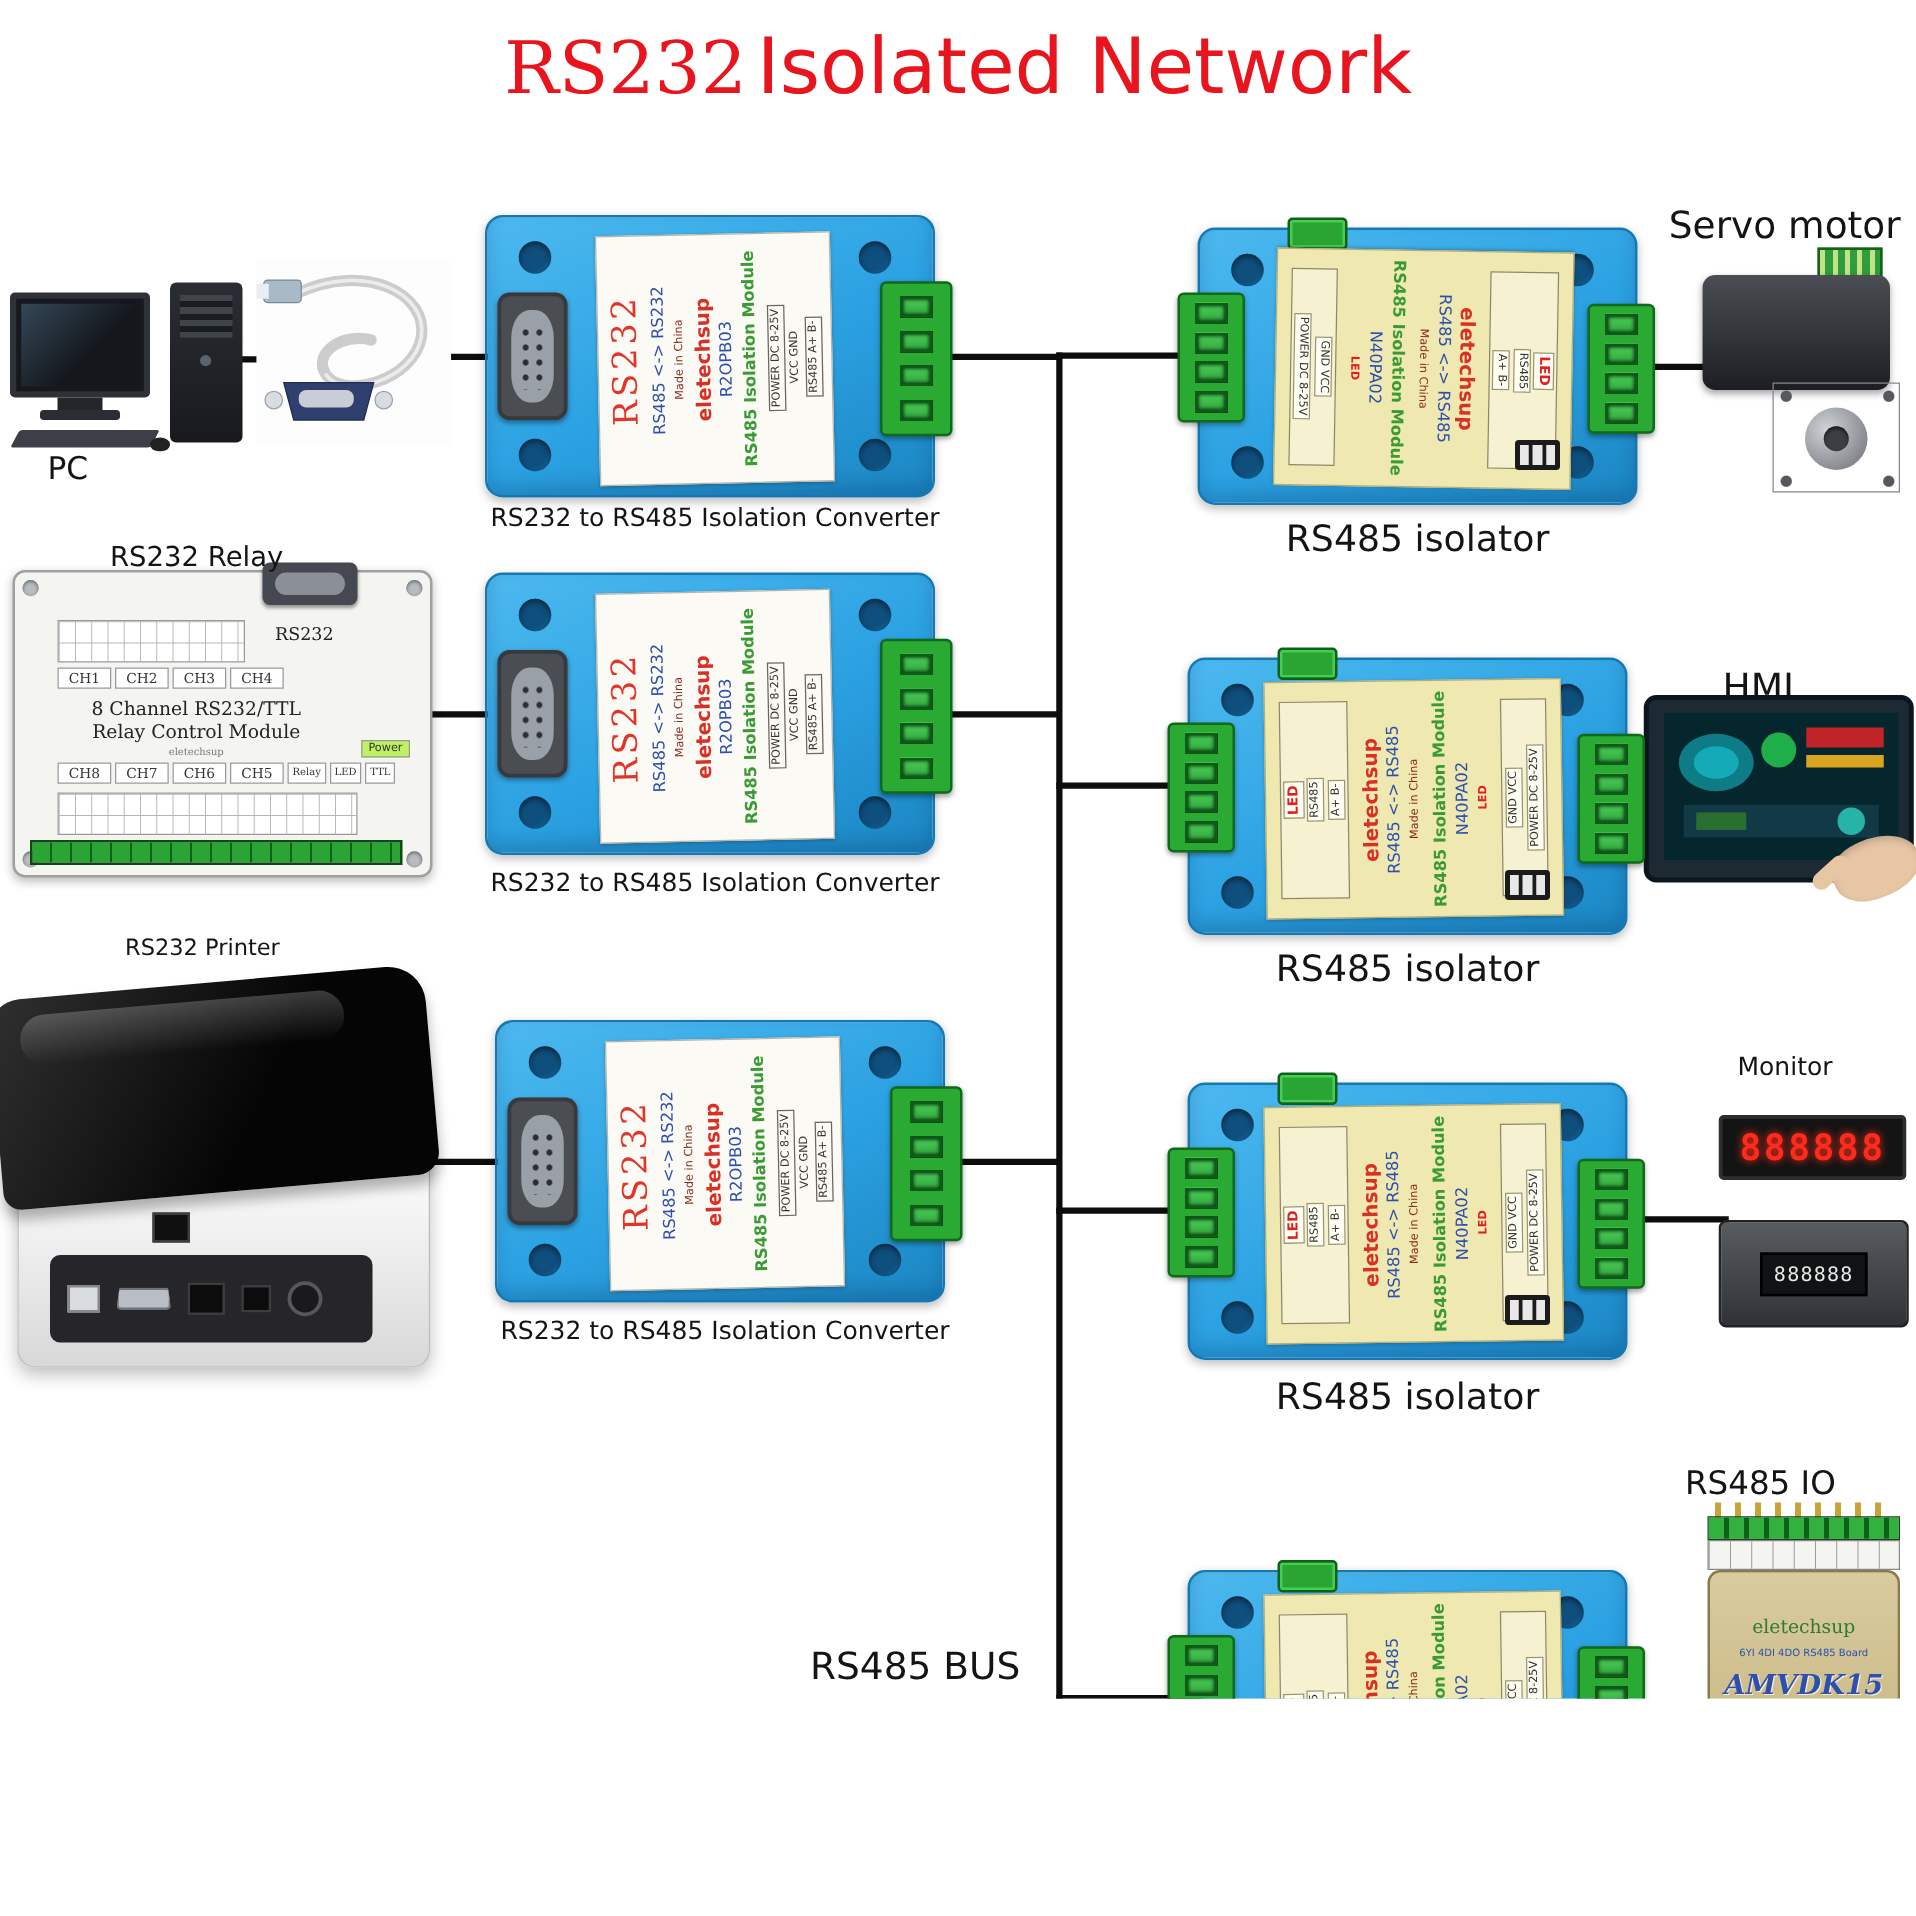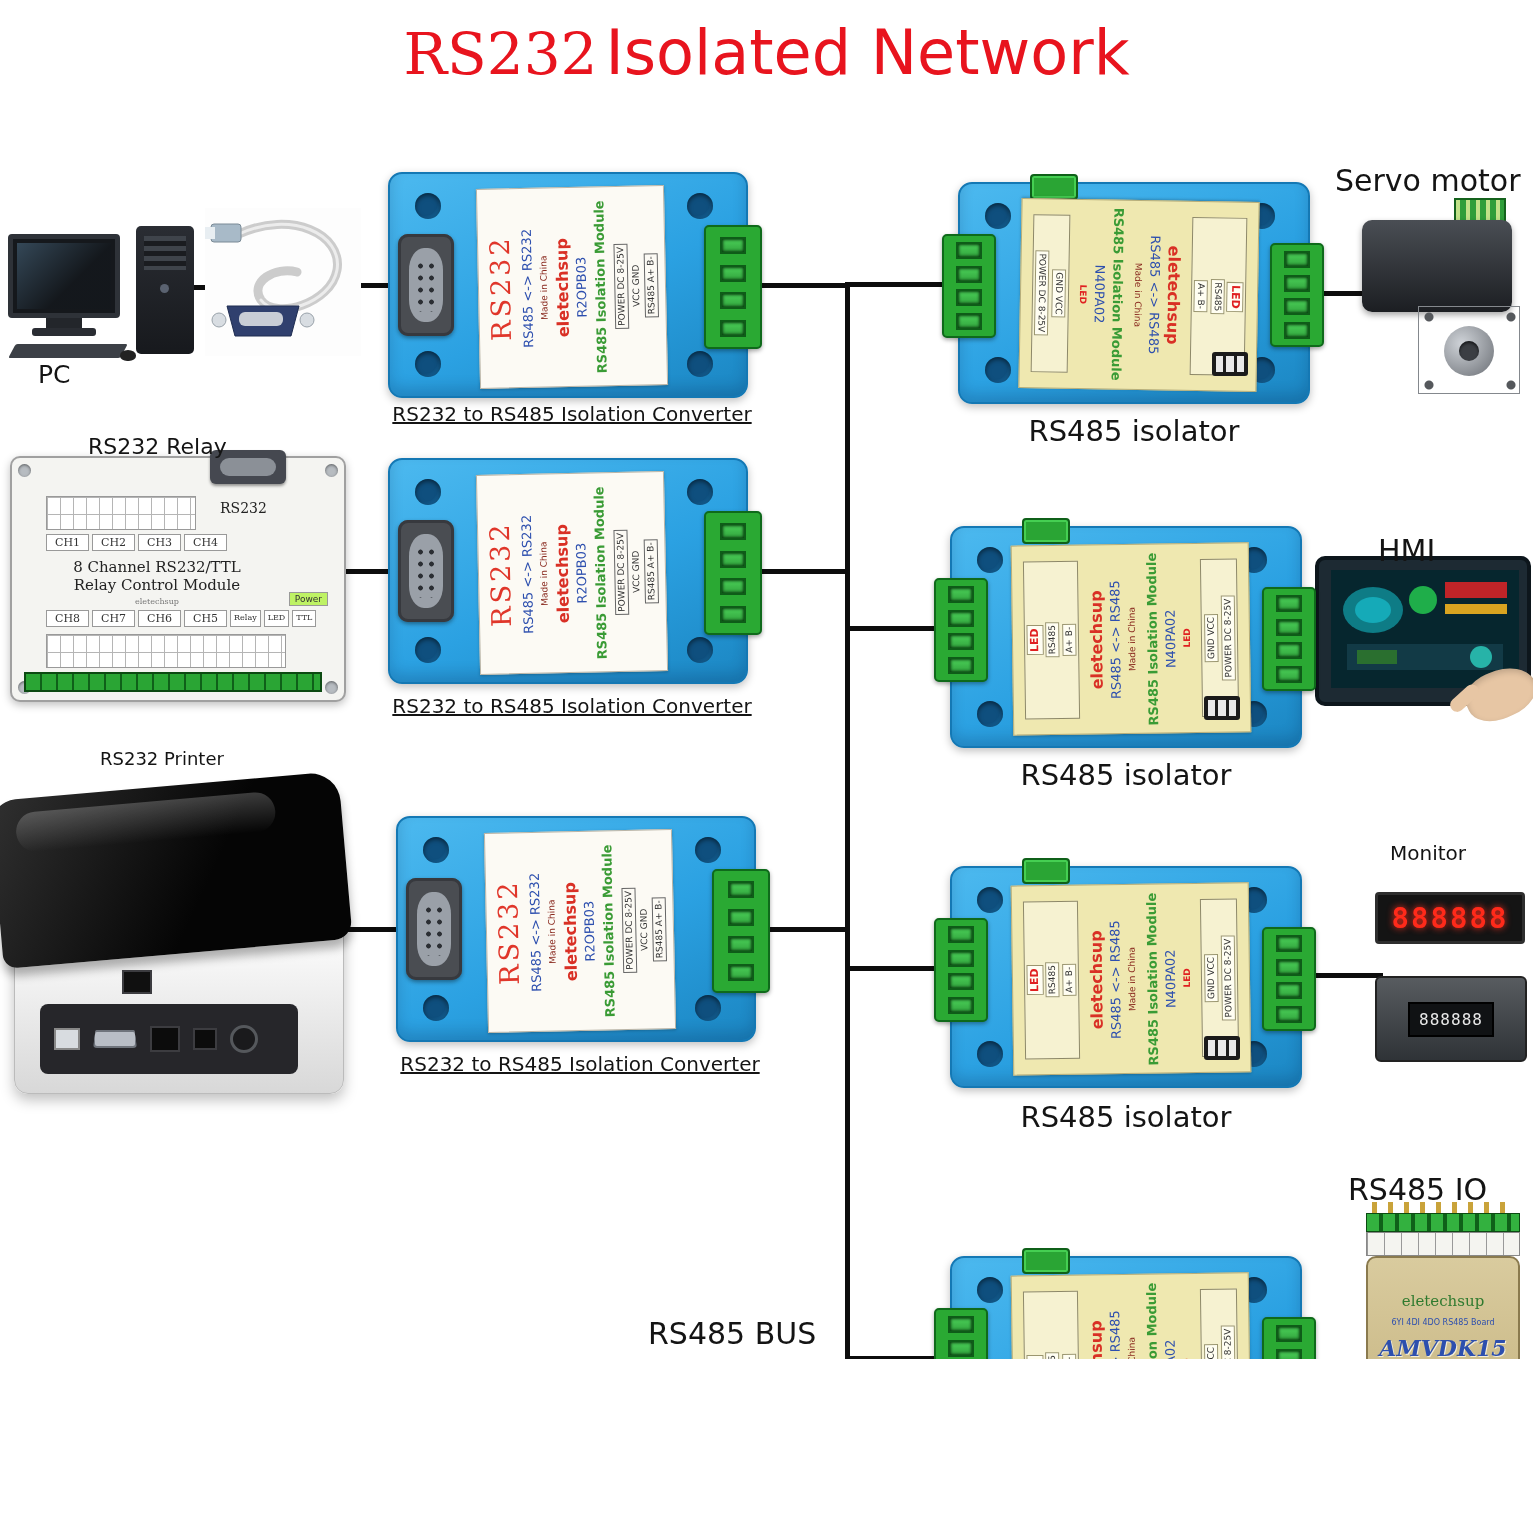--- a/index.html
+++ b/index.html
@@ -12,21 +12,21 @@
   .title .t1 { font-family:"DejaVu Serif", serif; font-size:58px; }
   .title .t2 { font-family:"DejaVu Sans", sans-serif; font-size:62px; margin-left:8px; }
 
   
   .line { position:absolute; background:#0d0d0d; }
   .line.h { height:5px; }
   .line.vline { width:5px; }
 
   
   .cap { position:absolute; text-align:center; color:#141414; }
-  .conv-cap { font-size:20px;text-decoration:underline; }
+  .conv-cap { font-size:20px; }
   .iso-cap { font-size:29px; }
   .devlabel { position:absolute; color:#141414; white-space:nowrap; }
 
   
   .module { position:absolute; background:linear-gradient(155deg,#4cb9ef 0%,#2ba1e2 55%,#1b86c2 100%);
             border:2px solid #1478b4; border-radius:14px;
             box-shadow:0 3px 8px rgba(0,0,0,.25), inset 0 -8px 14px rgba(0,20,60,.18); }
   .converter { width:360px; height:226px; }
   .isolator  { width:352px; height:222px; }
   .hole { position:absolute; width:26px; height:26px; border-radius:50%;
@@ -643,16 +643,16 @@
   <div class="cap iso-cap" style="left:950px;top:758px;width:352px">RS485 isolator</div>
   <div class="cap iso-cap" style="left:950px;top:1100px;width:352px">RS485 isolator</div>
   <div class="cap iso-cap" style="left:950px;top:1492px;width:352px">RS485 isolator</div>
 
   <div class="devlabel" style="left:38px;top:360px;font-size:25px">PC</div>
   <div class="devlabel" style="left:88px;top:434px;font-size:22px">RS232 Relay</div>
   <div class="devlabel" style="left:100px;top:748px;font-size:18px">RS232 Printer</div>
   <div class="devlabel" style="left:1335px;top:163px;font-size:30px">Servo motor</div>
   <div class="devlabel" style="left:1378px;top:533px;font-size:30px">HMI</div>
   <div class="devlabel" style="left:1390px;top:841px;font-size:20px">Monitor</div>
-  <div class="devlabel" style="left:1348px;top:1172px;font-size:30px">RS485 IO</div>
+  <div class="devlabel" style="left:1348px;top:1172px;font-size:26px">RS485 IO</div>
   <div class="devlabel" style="left:648px;top:1316px;font-size:30px">RS485 BUS</div>
 
 </div>
 
 </body></html>

